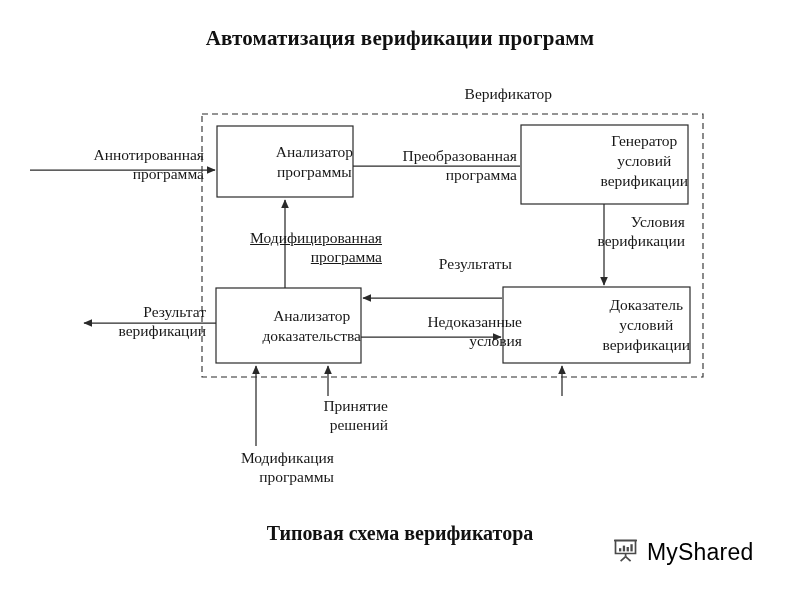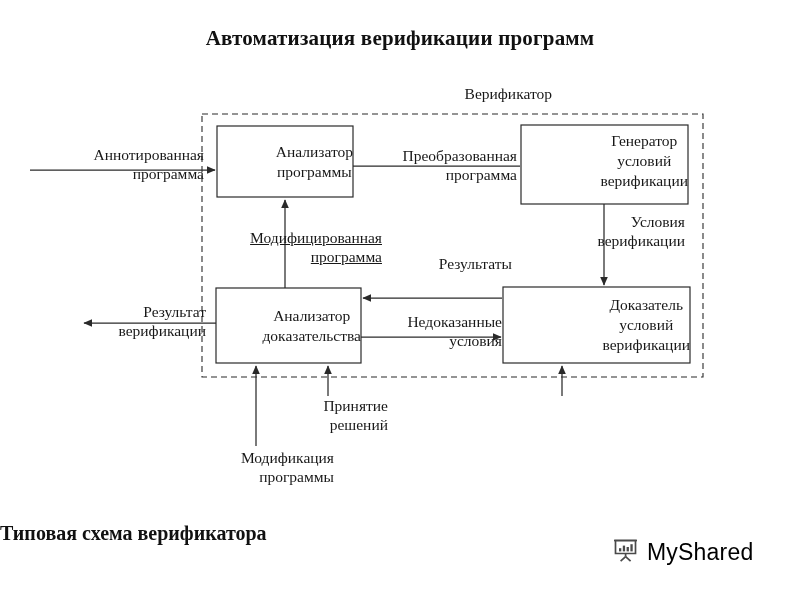--- a/index.html
+++ b/index.html
@@ -30,21 +30,21 @@
     font-size: 21px;
     font-weight: bold;
     letter-spacing: .2px;
     color: #111111;
   }
   .caption {
     position: absolute;
     left: 0;
     top: 522px;
     width: 800px;
-    text-align: left;
+    text-align: center;
     font-size: 20px;
     font-weight: bold;
     color: #111111;
   }
   svg.diagram {
     position: absolute;
     left: 0;
     top: 0;
     width: 800px;
     height: 600px;
@@ -180,21 +180,21 @@
 
   <div class="lbl" style="left:202px; top:228px; width:180px;text-decoration:underline;">
     <span>Модифицированная</span><br>
     <span>программа</span>
   </div>
 
   <div class="lbl" style="left:392px; top:254px; width:120px;">
     <span>Результаты</span>
   </div>
 
-  <div class="lbl" style="left:364px; top:312px; width:138px;">
+  <div class="lbl" style="left:384px; top:312px; width:138px;">
     <span>Недоказанные</span><br>
     <span>условия</span>
   </div>
 
   <div class="lbl" style="left:60px; top:302px; width:146px;">
     <span>Результат</span><br>
     <span>верификации</span>
   </div>
 
   <div class="lbl" style="left:268px; top:396px; width:120px;">

